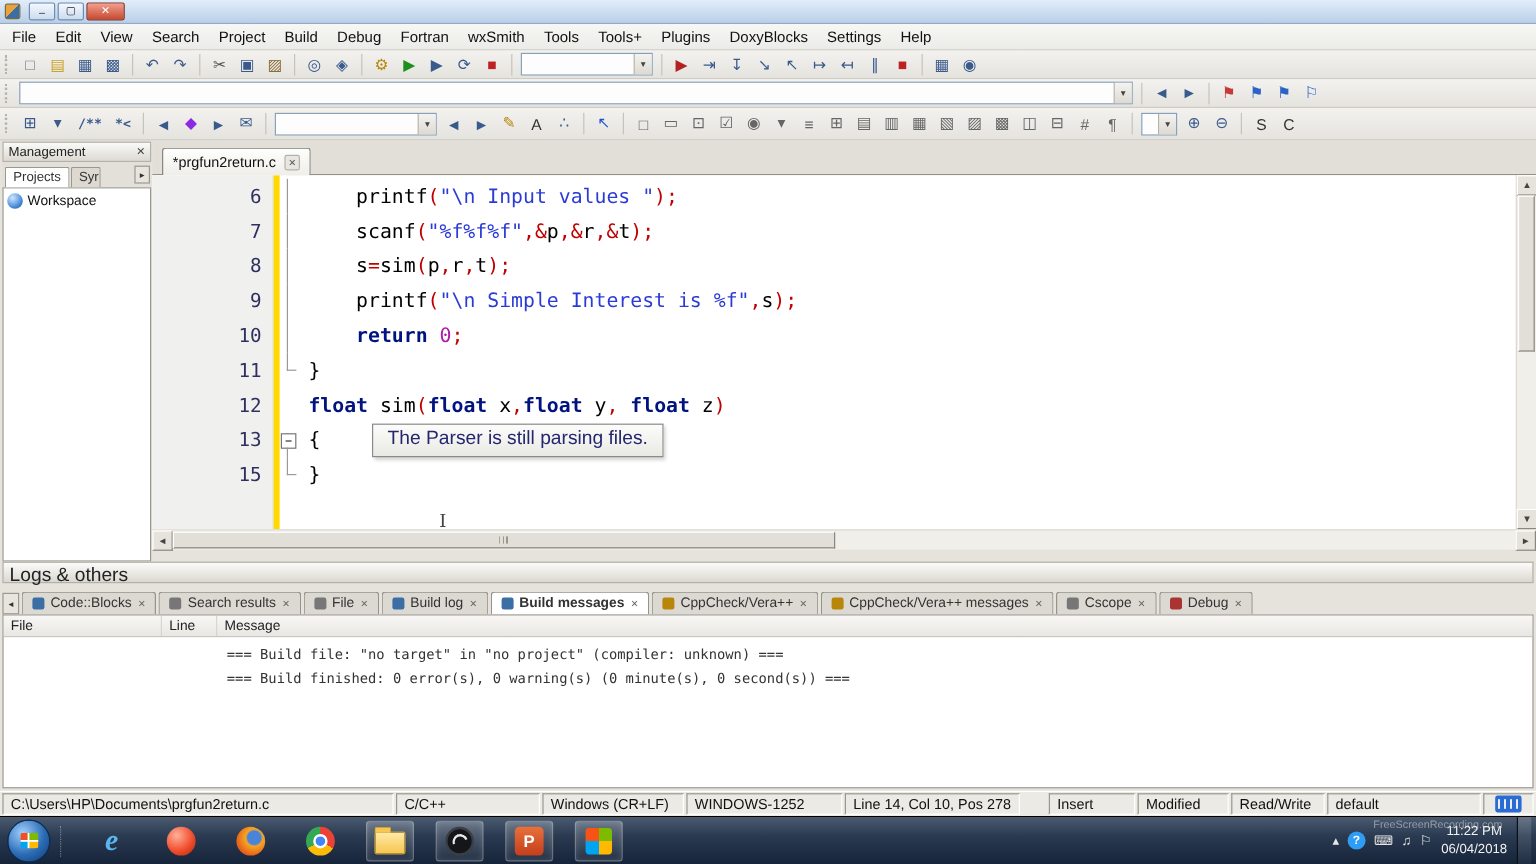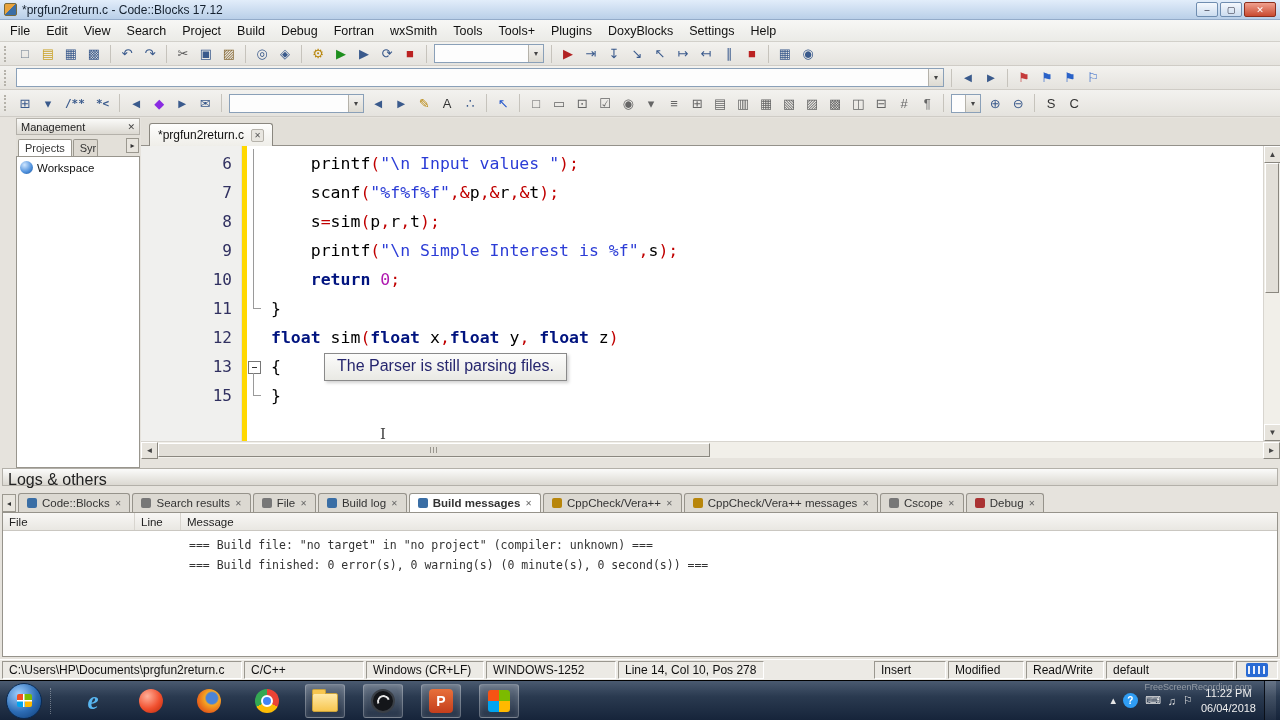--- a/index.html
+++ b/index.html
@@ -22,21 +22,21 @@
   .toolbar{display:flex;align-items:center;background:linear-gradient(#f3f2ef,#e5e3de);border-bottom:1px solid #cfccc6;padding:0 3px;gap:1px}
   .tb1,.tb2{height:24px}.tb3{height:27px}
   .grip{width:5px;height:16px;border-left:2px dotted #b5b2aa;margin:0 4px 0 1px}
   .tb-btn{min-width:22px;height:21px;display:flex;align-items:center;justify-content:center;font-size:13px;border:1px solid transparent;border-radius:2px;color:#3a5a8c}
   .tb-btn.wide{padding:0 4px;font-size:11px;font-weight:bold;font-family:"DejaVu Sans Mono",monospace}
   .tb-sep{width:1px;height:18px;background:#c6c3bc;margin:0 4px}
   .tb-combo{height:19px;background:#fdfdfd;border:1px solid #8aa0b8;display:flex;align-items:center;justify-content:flex-end;margin:0 2px}
   .combo-arrow{width:15px;height:17px;background:linear-gradient(#f4f3f0,#dddad2);border-left:1px solid #b5b2aa;font-size:8px;display:flex;align-items:center;justify-content:center;color:#444}
 
   
-  .main{flex:1;display:flex;padding:1px 0 0 16px;min-height:0}
+  .main{flex:1;display:flex;padding:1px 0 0 2px;min-height:0}
   .management{width:124px;display:flex;flex-direction:column;margin-right:1px}
   .mg-caption{height:17px;background:linear-gradient(#fafaf8,#dcd9d2);border:1px solid #b5b2ab;display:flex;align-items:center;justify-content:space-between;padding:0 4px;font-size:11px;color:#222}
   .mg-x{font-size:9px;color:#444}
   .mg-tabs{display:flex;align-items:flex-end;height:21px;background:#e3e0d9;padding:2px 1px 0 2px;gap:1px;position:relative}
   .mg-tab{font-size:11px;padding:2px 6px;border:1px solid #9b988f;border-bottom:none;border-radius:2px 2px 0 0;background:#ddd9d1;color:#333;white-space:nowrap;overflow:hidden}
   .mg-tab.active{background:#fff}
   .mg-tab.cut{max-width:25px}
   .mg-scroll{position:absolute;right:1px;bottom:3px;width:13px;height:15px;font-size:8px;display:flex;align-items:center;justify-content:center;border:1px solid #9b988f;background:#e8e5de;color:#333}
   .mg-content{flex:1;background:#fff;border:1px solid #98958d}
   .ws-item{display:flex;align-items:center;gap:4px;padding:4px 3px;font-size:11.5px;color:#111}
@@ -132,21 +132,20 @@
   .clock{text-align:center;font-size:11px;line-height:1.3;color:#f0f0f0}
   .show-desktop{width:12px;height:40px;border-left:1px solid #0a0f18;background:linear-gradient(rgba(255,255,255,.16),rgba(255,255,255,.04))}
   .watermark{position:absolute;right:28px;top:1px;font-size:9px;color:rgba(230,230,230,.5)}
 </style>
 </head>
 <body>
 
 <div class="app">
   <div class="titlebar">
     <span class="title-icon"></span>
-    <span class="title-text">*prgfun2return.c - Code::Blocks 17.12</span>
     <span class="tb-ctls">
       <span class="tb-ctl">–</span>
       <span class="tb-ctl">▢</span>
       <span class="tb-ctl close">✕</span>
     </span>
   </div>
 
   <div class="menubar">
       <div class="menu-item">File</div>
       <div class="menu-item">Edit</div>
@@ -400,21 +399,21 @@
           <div class="msg-row">
             <span class="cell-file"></span>
             <span class="cell-line"></span>
             <span class="cell-msg">=== Build finished: 0 error(s), 0 warning(s) (0 minute(s), 0 second(s)) ===</span>
           </div>
         </div>
     </div>
   </div>
 
   <div class="statusbar">
-    <span class="sb-cell" style="width:240px">C:\Users\HP\Documents\prgfun2return.c</span>
+    <span class="sb-cell" style="width:326px">C:\Users\HP\Documents\prgfun2return.c</span>
     <span class="sb-cell" style="width:120px">C/C++</span>
     <span class="sb-cell" style="width:118px">Windows (CR+LF)</span>
     <span class="sb-cell" style="width:130px">WINDOWS-1252</span>
     <span class="sb-cell" style="width:146px">Line 14, Col 10, Pos 278</span>
     <span class="sb-spacer"></span>
     <span class="sb-cell" style="width:72px">Insert</span>
     <span class="sb-cell" style="width:76px">Modified</span>
     <span class="sb-cell" style="width:78px">Read/Write</span>
     <span class="sb-cell" style="width:128px">default</span>
     <span class="sb-cell kb" style="width:42px">

